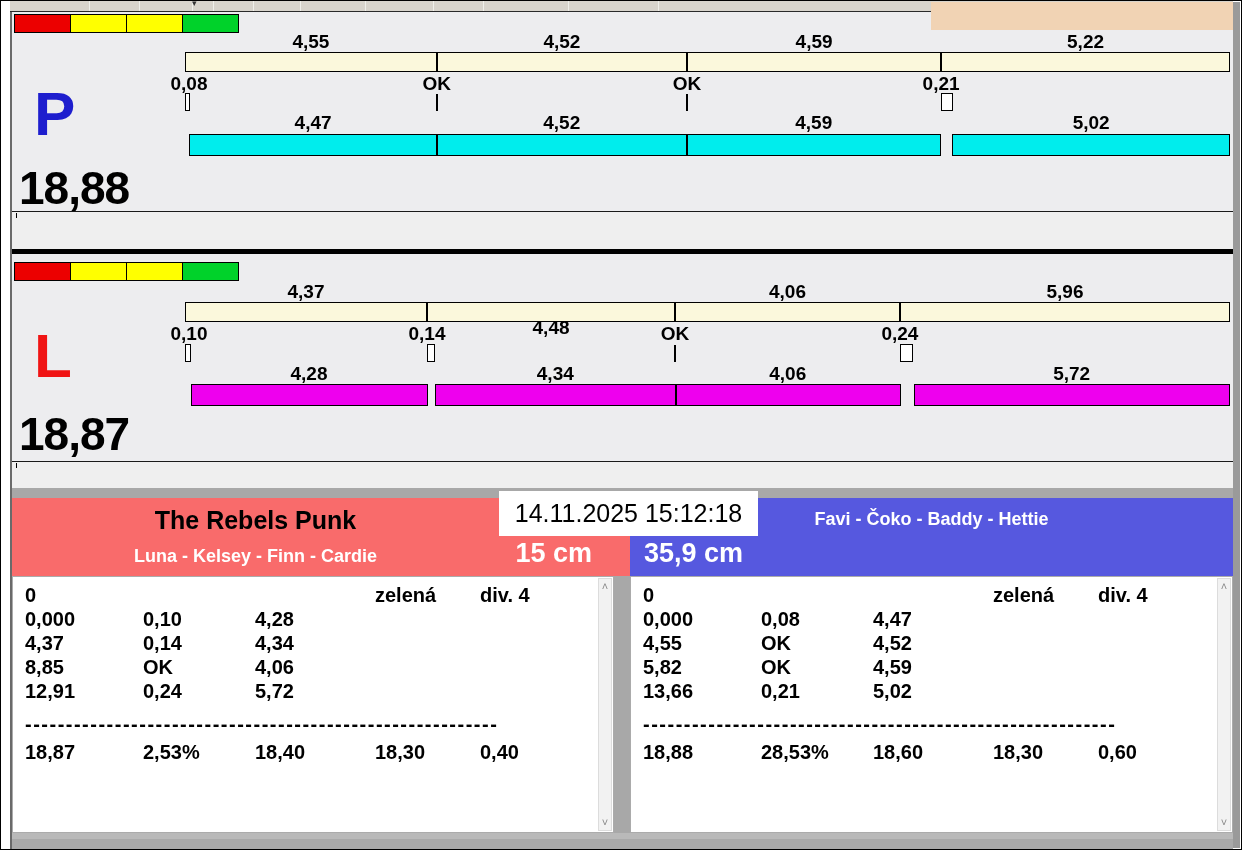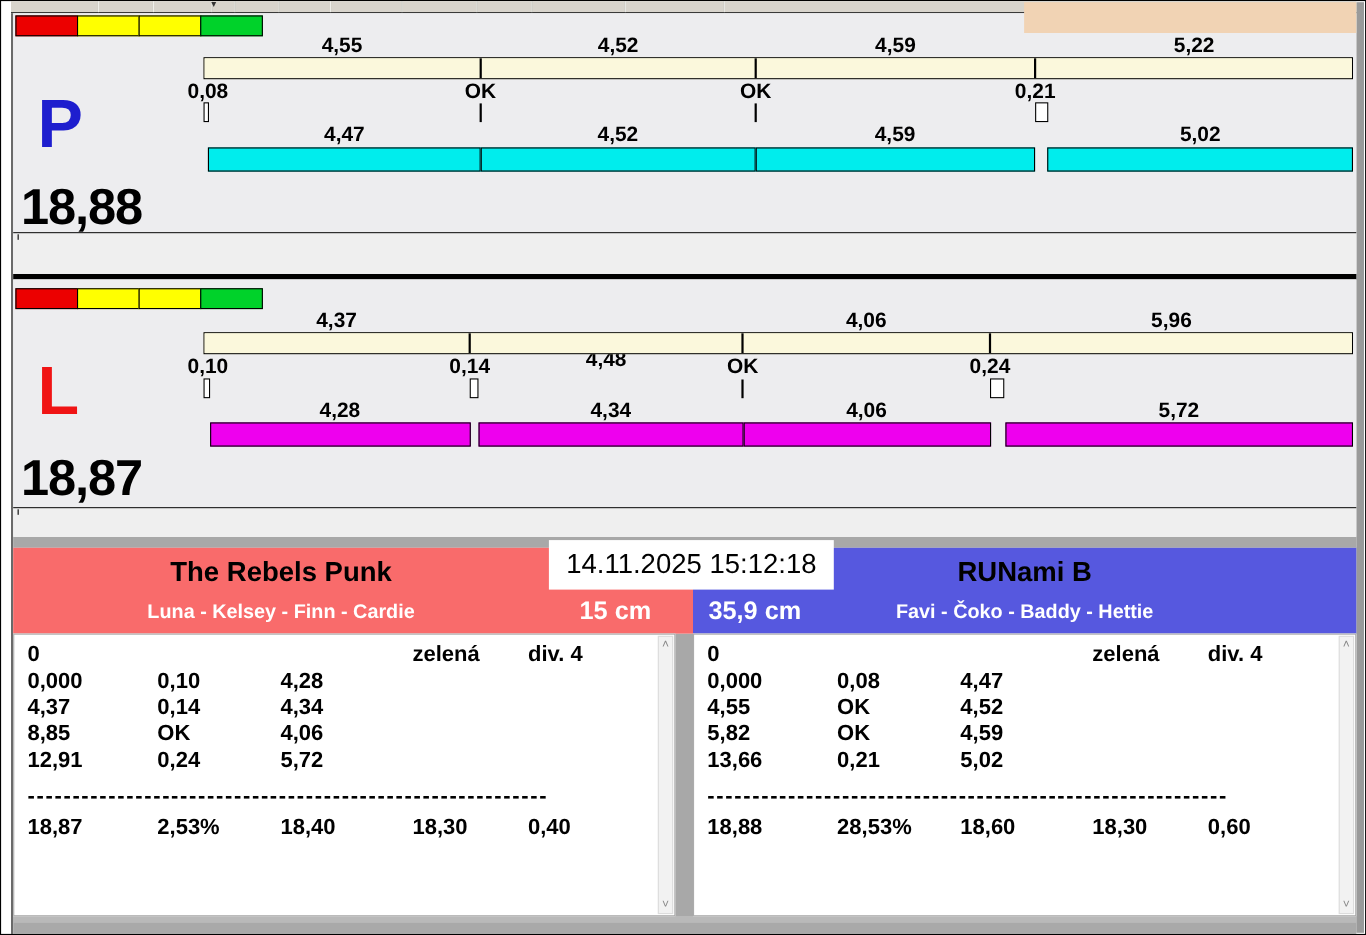--- a/index.html
+++ b/index.html
@@ -60,21 +60,21 @@
   .grayband { height:10px; background:#A8A8A8; }
 
   
   .heads { display:flex; height:78px;justify-content:flex-end; }
   .head { position:relative; color:#fff; }
   .head-left { width:618px; }
   .head-right { flex:1; }
   .team-name { color:#000; font-weight:700; font-size:25px; text-align:center; padding-top:8px; }
   .team-members { font-weight:700; font-size:18px; text-align:center; margin-top:11px; }
   .head-left .team-name,.head-left .team-members { width:487px; }
-  .jump-height { position:absolute; bottom:7px; font-weight:700; font-size:23px; }
+  .jump-height { position:absolute; bottom:7px; font-weight:700; font-size:27px; }
   .head-left .jump-height { right:38px; }
   .head-right .jump-height { left:14px; }
 
   .clockbox { position:absolute; left:487px; top:479px; width:259px; height:45px; background:#fff;
               font-size:25px; color:#000; text-align:center; line-height:45px; white-space:nowrap; z-index:10; }
 
   .sheets { display:flex; gap:16px; height:257px; background:#A8A8A8; }
   .sheet { position:relative; background:#fff; border:1px solid #ABABAB; }
   .sheet-left { width:602px; }
   .sheet-right { flex:1; }
@@ -226,21 +226,20 @@
     <div class="substrip"></div>
     <div class="grayband"></div>
 
     <div class="heads">
       <div class="head head-left" style="background: rgb(249, 107, 107);">
         <div class="team-name">The Rebels Punk</div>
         <div class="team-members">Luna - Kelsey - Finn - Cardie</div>
         <div class="jump-height">15 cm</div>
       </div>
       <div class="head head-right" style="background: rgb(86, 88, 223);">
-        <div class="team-name">RUNami B</div>
         <div class="team-members">Favi - Čoko - Baddy - Hettie</div>
         <div class="jump-height">35,9 cm</div>
       </div>
     </div>
 
     <div class="clockbox">14.11.2025 15:12:18</div>
 
     <div class="sheets">
       <div class="sheet sheet-left">
         <div class="sheet-body">

